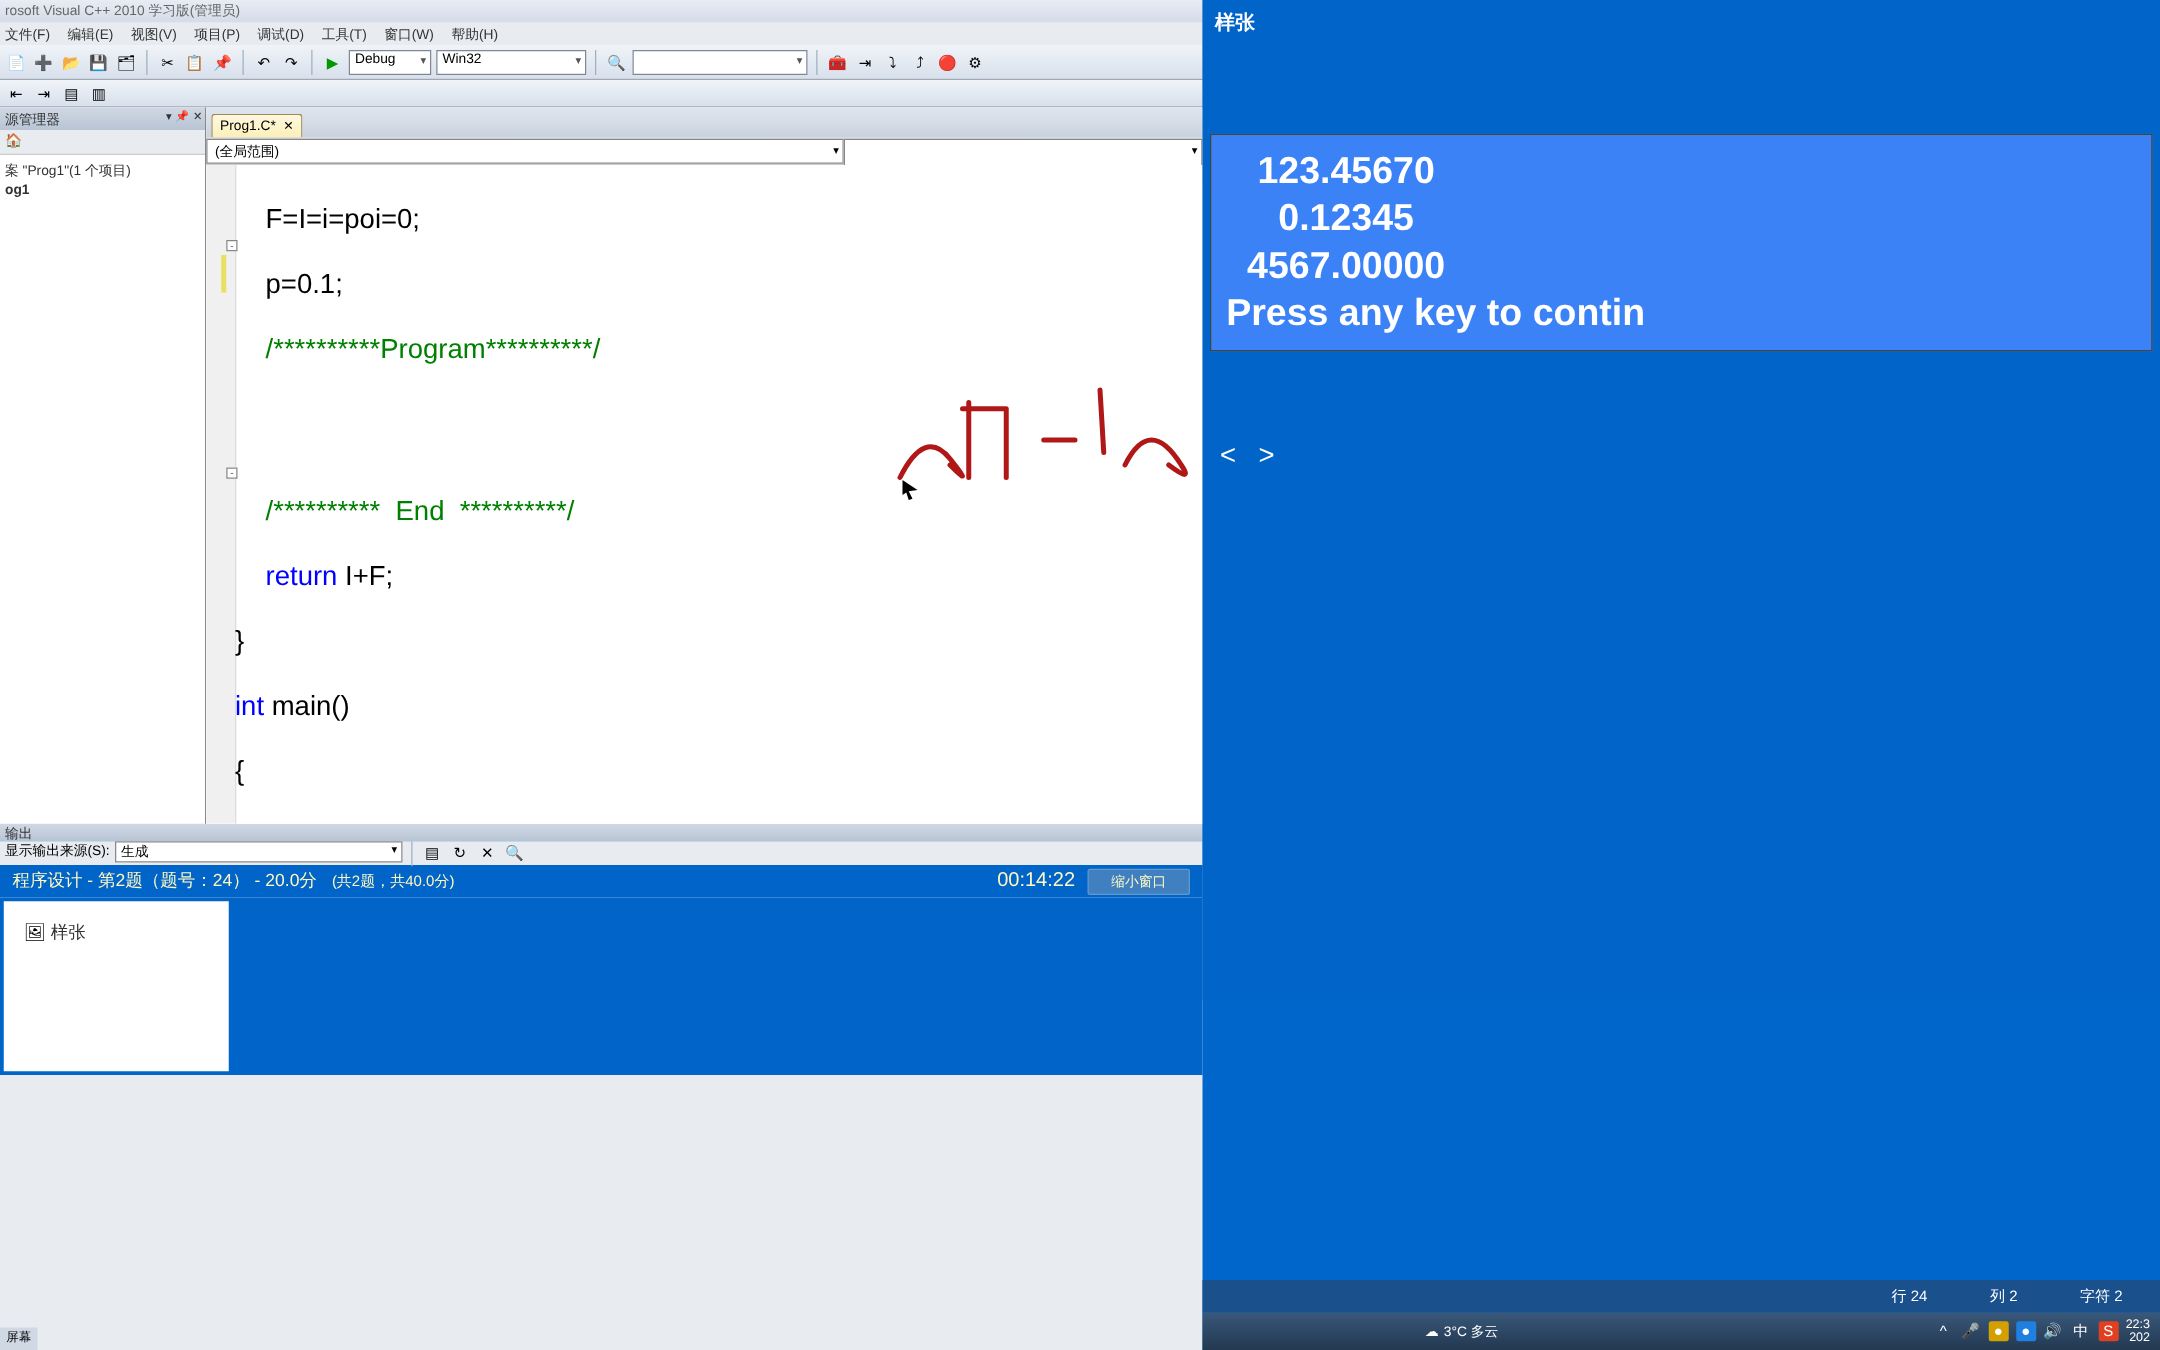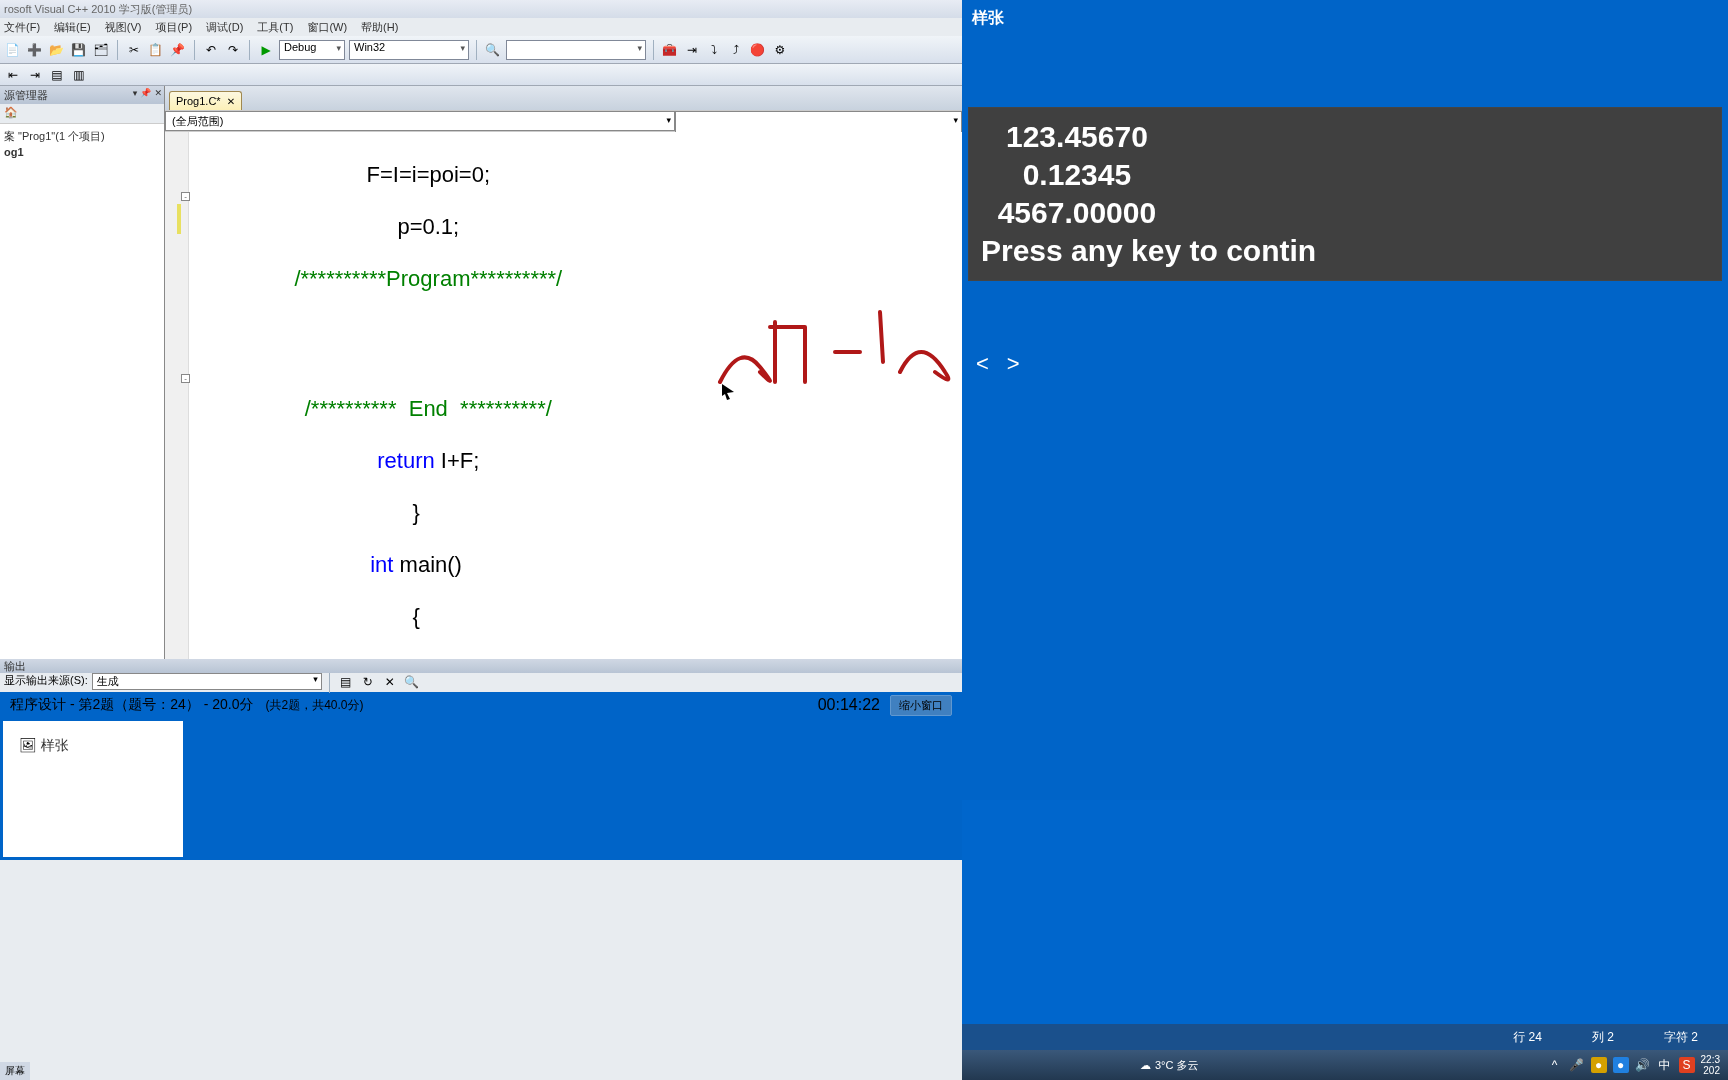--- a/index.html
+++ b/index.html
@@ -50,56 +50,56 @@
 .scope-left { width: 64%; border: 1px solid #888; background: white; padding: 2px 6px; font-size: 11px; position: relative; }
 .scope-left::after { content: "▾"; position: absolute; right: 3px; top: 3px; font-size: 9px; }
 .scope-right { flex: 1; border: 1px solid #888; background: white; padding: 18px 6px; font-size: 11px; position: relative; }
 .scope-right::after { content: "▾"; position: absolute; right: 3px; top: 3px; font-size: 9px; }
 .scope-right .ico { color: #c060a0; margin-right: 3px; }
 
 .code-content { flex: 1; background: white; position: relative; font-family: "NSimSun", SimSun, "Courier New", monospace; font-size: 22px; line-height: 26px; overflow: hidden; }
 .gutter { position: absolute; left: 0; top: 0; width: 24px; height: 100%; background: #f0f0f0; border-right: 1px solid #ddd; }
 .margin-bar { position: absolute; left: 12px; top: 72px; width: 4px; height: 30px; background: #e8e060; }
 .fold-mark { position: absolute; left: 16px; width: 9px; height: 9px; border: 1px solid #888; background: white; font-size: 8px; line-height: 7px; text-align: center; color: #555; }
-.code-lines { position: absolute; left: 12px; top: 4px; white-space: pre; text-align: center; }
+.code-lines { position: absolute; left: 23px; top: 4px; white-space: pre; }
 .kw { color: #0000ff; }
 .str { color: #a31515; }
 .com { color: #008000; }
 
 
 .annotation { position: absolute; pointer-events: none; }
 
 
 .output-panel { height: 33px; background: #0ea5e9; }
 .output-title { height: 14px; background: linear-gradient(#d0d8e4, #b8c4d4); font-size: 11px; padding: 0 4px; color: #333; }
 .output-src { height: 19px; background: #e8ecf0; font-size: 11px; display: flex; padding: 0 4px; gap: 4px; }
 .output-src-dd { width: 230px; height: 17px; border: 1px solid #888; background: white; padding: 0 4px; position: relative; }
 .output-src-dd::after { content: "▾"; position: absolute; right: 3px; top: 0; font-size: 9px; }
 
 
-.exam-header { height: 26px; background: #0064c8; color: #000000; font-size: 14px; display: flex; align-items: center; padding: 0 10px; }
+.exam-header { height: 26px; background: #0064c8; color: #fef9c3; font-size: 14px; display: flex; align-items: center; padding: 0 10px; }
 .exam-header .score-part { display: flex; align-items: center; gap: 6px; }
 .exam-header .sub { font-size: 12px; margin-left: 6px; }
 .exam-header .timer { margin-left: auto; font-size: 16px; margin-right: 10px; }
-.exam-header .minwin { background: #4080c0; border: 1px solid #6098d0; font-size: 11px; padding: 2px 8px; border-radius: 2px; }
+.exam-header .minwin { background: #4080c0; border: 1px solid #6098d0; font-size: 11px; padding: 2px 18px; border-radius: 2px; }
 
 .exam-body { display: flex; height: 142px; background: #0064c8; padding: 3px; gap: 3px; }
 .exam-left { flex: 1; background: white; padding: 8px 10px; font-size: 17px; color: #2020e0; line-height: 29px; position: relative; }
 .exam-left .scroll { position: absolute; right: 0; top: 0; width: 16px; height: 100%; background: #f0f0f0; }
 .exam-left .thumb { position: absolute; top: 0; width: 14px; height: 70px; background: #c0c0c0; border: 1px solid #888; left: 1px; }
 .exam-right-col { width: 180px; background: white; padding: 16px; font-size: 14px; }
 .exam-right-col .sample-label { color: #333; }
 
 
 .taskbar-frag { position: absolute; left: 0; bottom: 0; height: 18px; width: 30px; background: #d0d8e4; font-size: 10px; text-align: center; line-height: 18px; }
 
 
 .sample-panel { position: absolute; left: 962px; top: 0; width: 766px; height: 800px; background: #0064c8; }
 .sample-title { color: white; font-size: 16px; font-weight: bold; padding: 8px 10px; }
-.console-img { margin: 70px 6px 0 6px; background: #404040; color: white; font-family: "NSimSun", Consolas, monospace; font-size: 30px; font-weight: bold; padding: 10px 12px; line-height: 38px; border: 1px solid #444; }
+.console-img { margin: 70px 6px 0 6px; background: #3b82f6; color: white; font-family: "NSimSun", Consolas, monospace; font-size: 30px; font-weight: bold; padding: 10px 12px; line-height: 38px; border: 1px solid #444; }
 .console-img div { white-space: pre; }
 .nav-arrows { margin: 70px 14px; color: white; font-size: 22px; display: flex; gap: 18px; }
 
 
 .status-bar { position: absolute; left: 962px; bottom: 30px; right: 0; height: 26px; background: #1a508c; color: white; font-size: 12px; display: flex; align-items: center; justify-content: flex-end; gap: 50px; padding: 0 30px; }
 
 
 .sys-tray { position: absolute; right: 0; bottom: 0; left: 962px; height: 30px; background: linear-gradient(#3a587a, #223850); display: flex; align-items: center; justify-content: flex-end; gap: 6px; padding: 0 8px; color: white; font-size: 11px; }
 .tray-weather { margin-right: auto; margin-left: 170px; display: flex; align-items: center; gap: 4px; }
 .tray-ico { width: 16px; height: 16px; display: inline-flex; align-items: center; justify-content: center; font-size: 12px; border-radius: 2px; }

